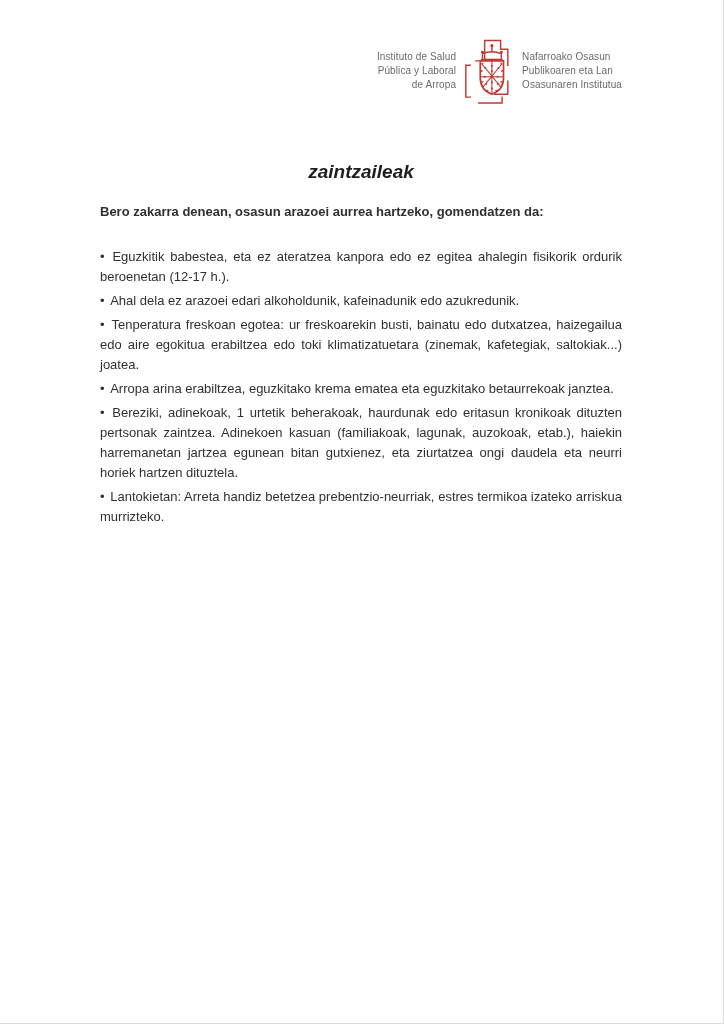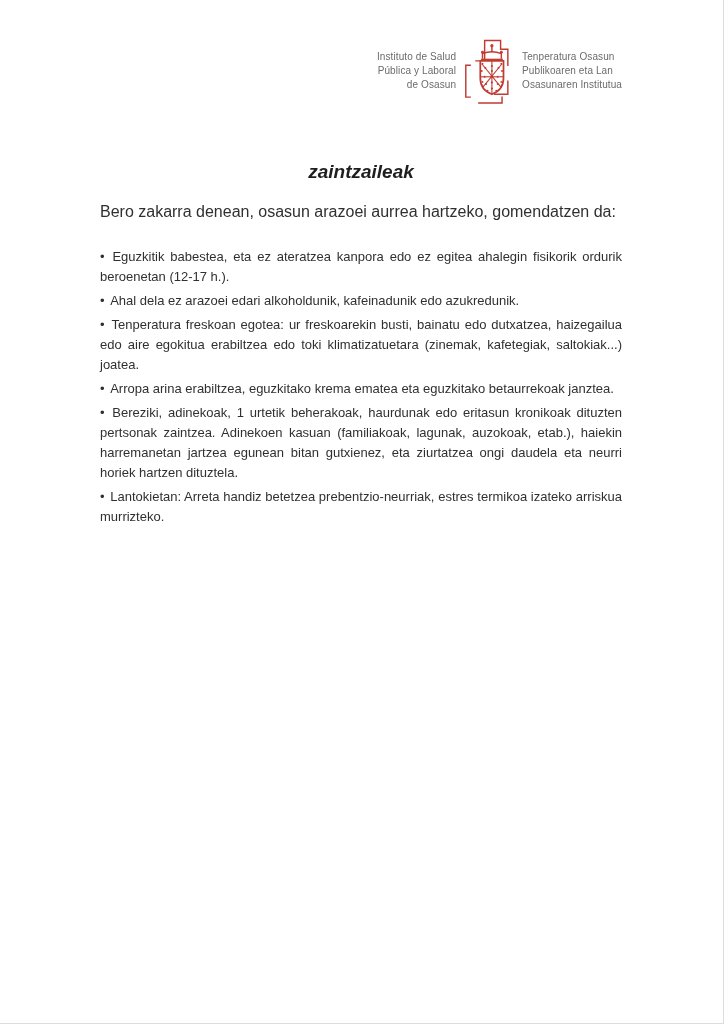--- a/index.html
+++ b/index.html
@@ -43,44 +43,45 @@
     text-align: center;
     font-size: 19px;
     font-weight: bold;
     font-style: italic;
     color: #1e1e1e;
     line-height: 44px;
   }
   .doc-title span { display: block; }
   .intro {
     margin: 4px 0 0 0;
-    font-size: 16px;
+    font-size: 13px;
     line-height: 27px;
     color: #303030;
+    font-weight: bold;
   }
   .bullets { margin-top: 22px; }
   .bullet {
     margin: 0 0 4px 0;
     font-size: 13px;
     line-height: 20px;
     color: #303030;
     text-align: justify;
   }
   .bullet .bchar { padding-right: 2px; }
 </style>
 </head>
 <body>
 
 <div class="page">
 
   <div class="header">
     <div class="org-lines org-left">
       <span>Instituto de Salud</span>
       <span>Pública y Laboral</span>
-      <span>de Osasun</span>
+      <span>de Arropa</span>
     </div>
 
     <div class="emblem-wrap">
       <svg viewBox="0 0 80 96" xmlns="http://www.w3.org/2000/svg">
         <g stroke="#c13b32" stroke-width="2" fill="none" stroke-linecap="square">
 
           <path d="M22 34 H34 V6 H56 V18 H66 V40"></path>
           <path d="M14 40 H8 V84 H14"></path>
           <path d="M66 62 V80 H48"></path>
           <path d="M26 92 H58 V84"></path>
@@ -120,21 +121,21 @@
             <circle cx="58" cy="48" r="1.3"></circle>
           <circle cx="31" cy="63" r="1.3"></circle>
             <circle cx="57" cy="63" r="1.3"></circle>
           <circle cx="38" cy="75" r="1.3"></circle>
             <circle cx="50" cy="75" r="1.3"></circle>
         </g>
       </svg>
     </div>
 
     <div class="org-lines org-right">
-      <span>Tenperatura Osasun</span>
+      <span>Nafarroako Osasun</span>
       <span>Publikoaren eta Lan</span>
       <span>Osasunaren Institutua</span>
     </div>
   </div>
 
   <div class="content">
     <h1 class="doc-title">
       <span>zaintzaileak</span>
     </h1>
 

